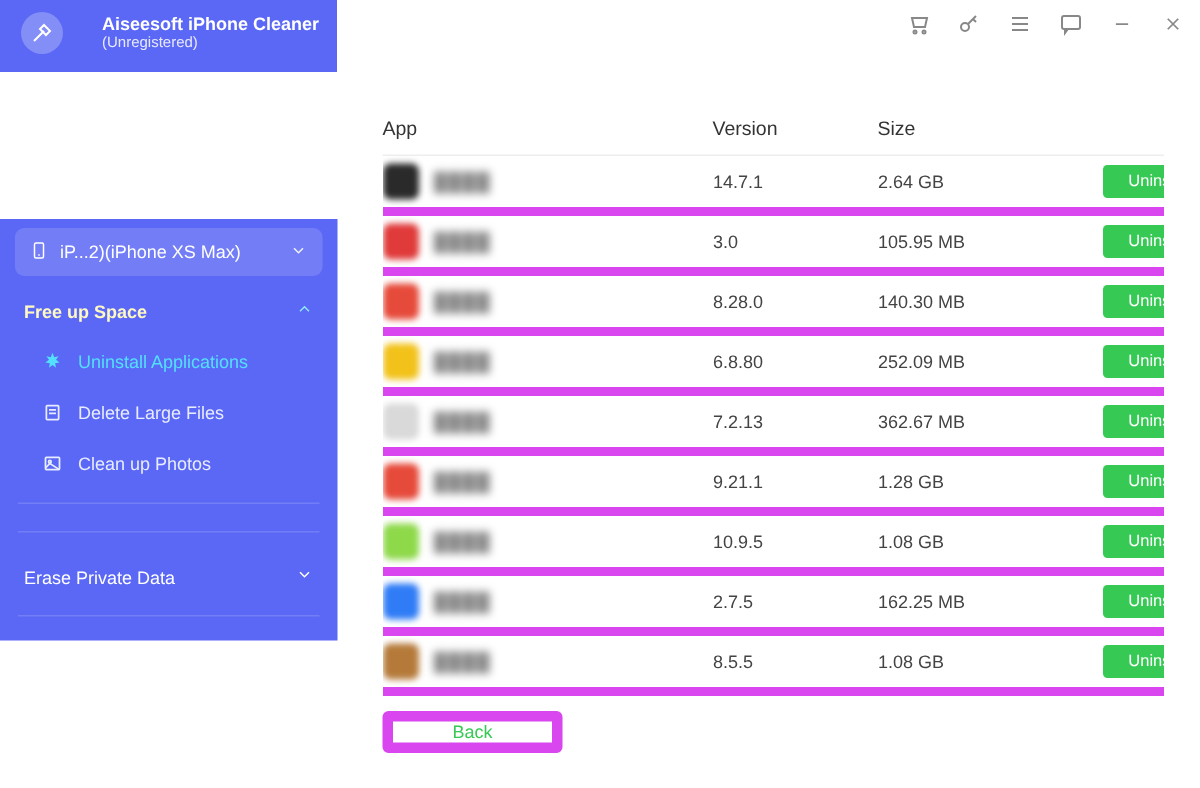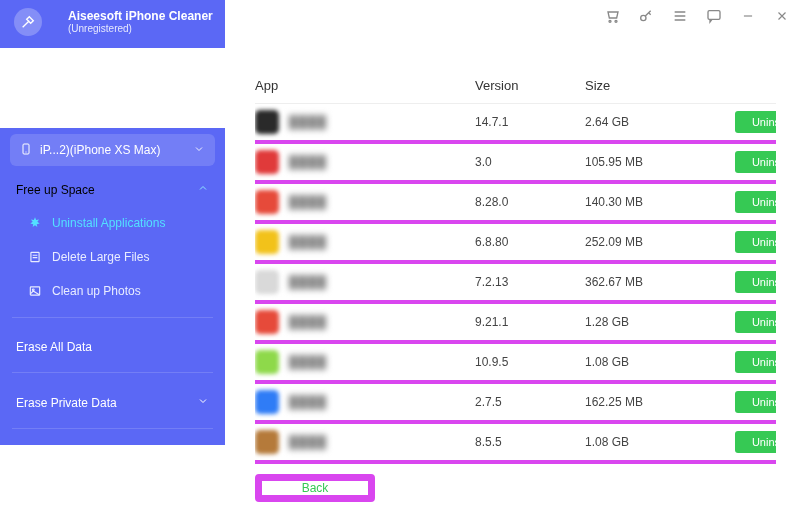--- a/index.html
+++ b/index.html
@@ -15,34 +15,34 @@
 .titlebar-actions { position: absolute; right: 8px; top: 6px; display: flex; gap: 14px; align-items: center; color: #888; }
 .titlebar-actions .tbtn { width: 20px; height: 20px; display: flex; align-items: center; justify-content: center; cursor: pointer; font-size: 16px; }
 
 
 .main { flex: 1; display: flex; min-height: 0; align-items: center; }
 
 
 .sidebar { width: 225px; background: #5b68f5; color: #fff; padding: 6px 10px 10px; display: flex; flex-direction: column; gap: 6px; font-size: 12px; }
 .device-chip { background: rgba(255,255,255,.15); border-radius: 6px; height: 32px; display: flex; align-items: center; padding: 0 10px; gap: 8px; cursor: pointer; }
 .device-chip .chev { margin-left: auto; opacity: .9; }
-.nav-group-header { display: flex; align-items: center; justify-content: space-between; padding: 10px 6px 6px; color: #000000; font-weight: 400; cursor: pointer; }
+.nav-group-header { display: flex; align-items: center; justify-content: space-between; padding: 10px 6px 6px; color: #fef9c3; font-weight: 700; cursor: pointer; }
 .nav-item { display: flex; align-items: center; gap: 10px; padding: 7px 10px 7px 18px; border-radius: 4px; cursor: pointer; color: #e8ecff; }
 .nav-item.active { color: #53e0ff; }
 .nav-item .icon { width: 14px; height: 14px; display: inline-flex; align-items: center; justify-content: center; }
 .spacer-line { height: 1px; background: rgba(255,255,255,.15); margin: 6px 2px; }
 
 
 .content { flex: 1; display: flex; flex-direction: column; padding: 0 24px 8px 30px; min-width: 0; }
 .table-head { display: grid; grid-template-columns: 220px 110px 150px 130px; padding: 16px 0 10px; color: #333; font-size: 13px; font-weight: 500; }
 .divider { height: 1px; background: #eee; }
 .rows { flex: 1; overflow-y: auto; position: relative; }
 .rows::-webkit-scrollbar { width: 6px; }
 .rows::-webkit-scrollbar-thumb { background: #d0d0e0; border-radius: 3px; }
-.row { display: grid; grid-template-columns: 220px 110px 150px 130px; align-items: center; height: 40px; border-bottom: 4px solid #d946ef; font-size: 12px; color: #444; }
+.row { display: grid; grid-template-columns: 220px 110px 150px 130px; align-items: center; height: 40px; border-bottom: 6px solid #d946ef; font-size: 12px; color: #444; }
 .app-cell { display: flex; align-items: center; gap: 10px; }
 .app-icon { width: 24px; height: 24px; border-radius: 5px; filter: blur(2px); }
 .app-name { filter: blur(3px); color: #888; letter-spacing: 1px; }
 .btn-uninstall { width: 76px; height: 22px; border: none; background: #36c954; color: #fff; font-size: 11px; border-radius: 3px; cursor: pointer; }
 .footer { padding: 10px 0 2px; }
 .btn-back { width: 120px; height: 28px; border: 7px solid #d946ef; background: #fff; color: #36c954; font-size: 12px; border-radius: 4px; cursor: pointer; }
 </style>
 </head>
 <body>
 
@@ -138,23 +138,20 @@
           <svg width="14" height="14" viewBox="0 0 24 24" fill="none" stroke="#e8ecff" stroke-width="2">
             <rect x="4" y="5" width="16" height="14" rx="1"></rect>
             <circle cx="9" cy="10" r="1.5"></circle>
             <path d="M4 17l5-5 11 7"></path>
           </svg>
         </span>
       <span>Clean up Photos</span>
     </div>
 
     <div class="spacer-line"></div>
-    <div class="nav-group-header" style="color:#fff;font-weight:500">
-      <span>Erase All Data</span>
-    </div>
     <div class="spacer-line"></div>
     <div class="nav-group-header" style="color:#fff;font-weight:500">
       <span>Erase Private Data</span>
       <span><svg width="12" height="12" viewBox="0 0 24 24" fill="none" stroke="#fff" stroke-width="2">
             <path d="M6 9l6 6 6-6"></path>
           </svg></span>
     </div>
     <div class="spacer-line"></div>
   </aside>
 

